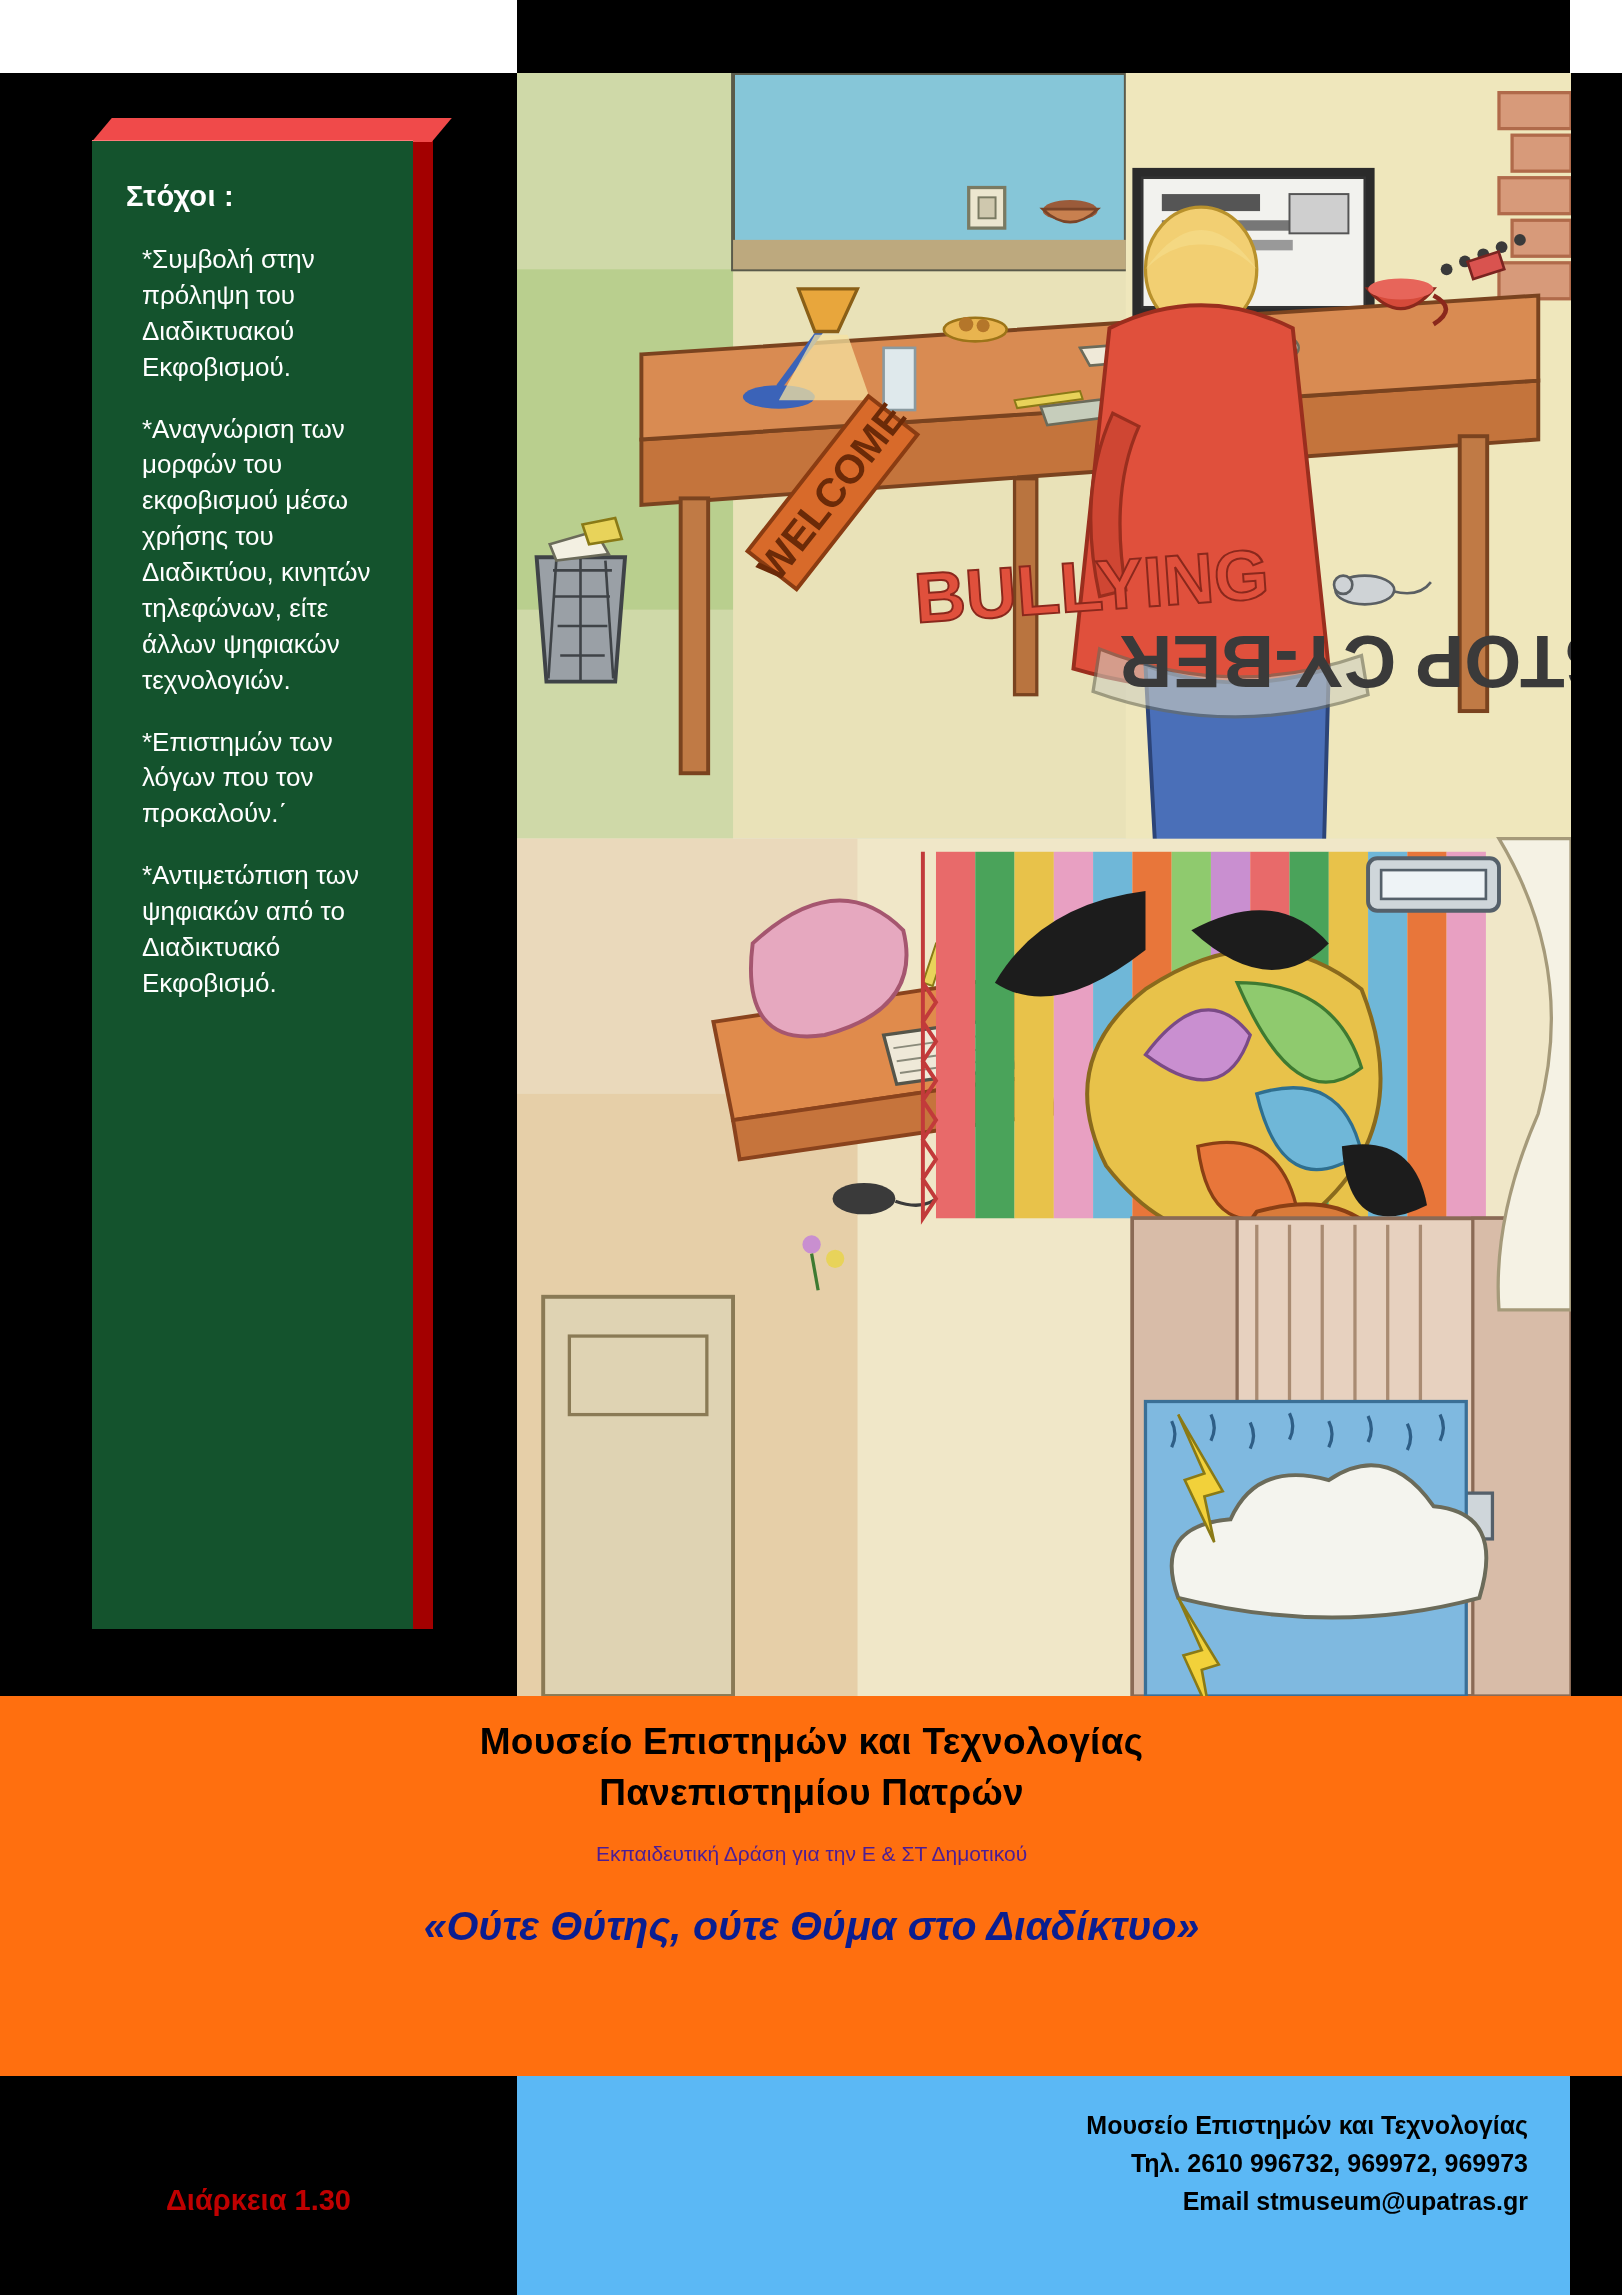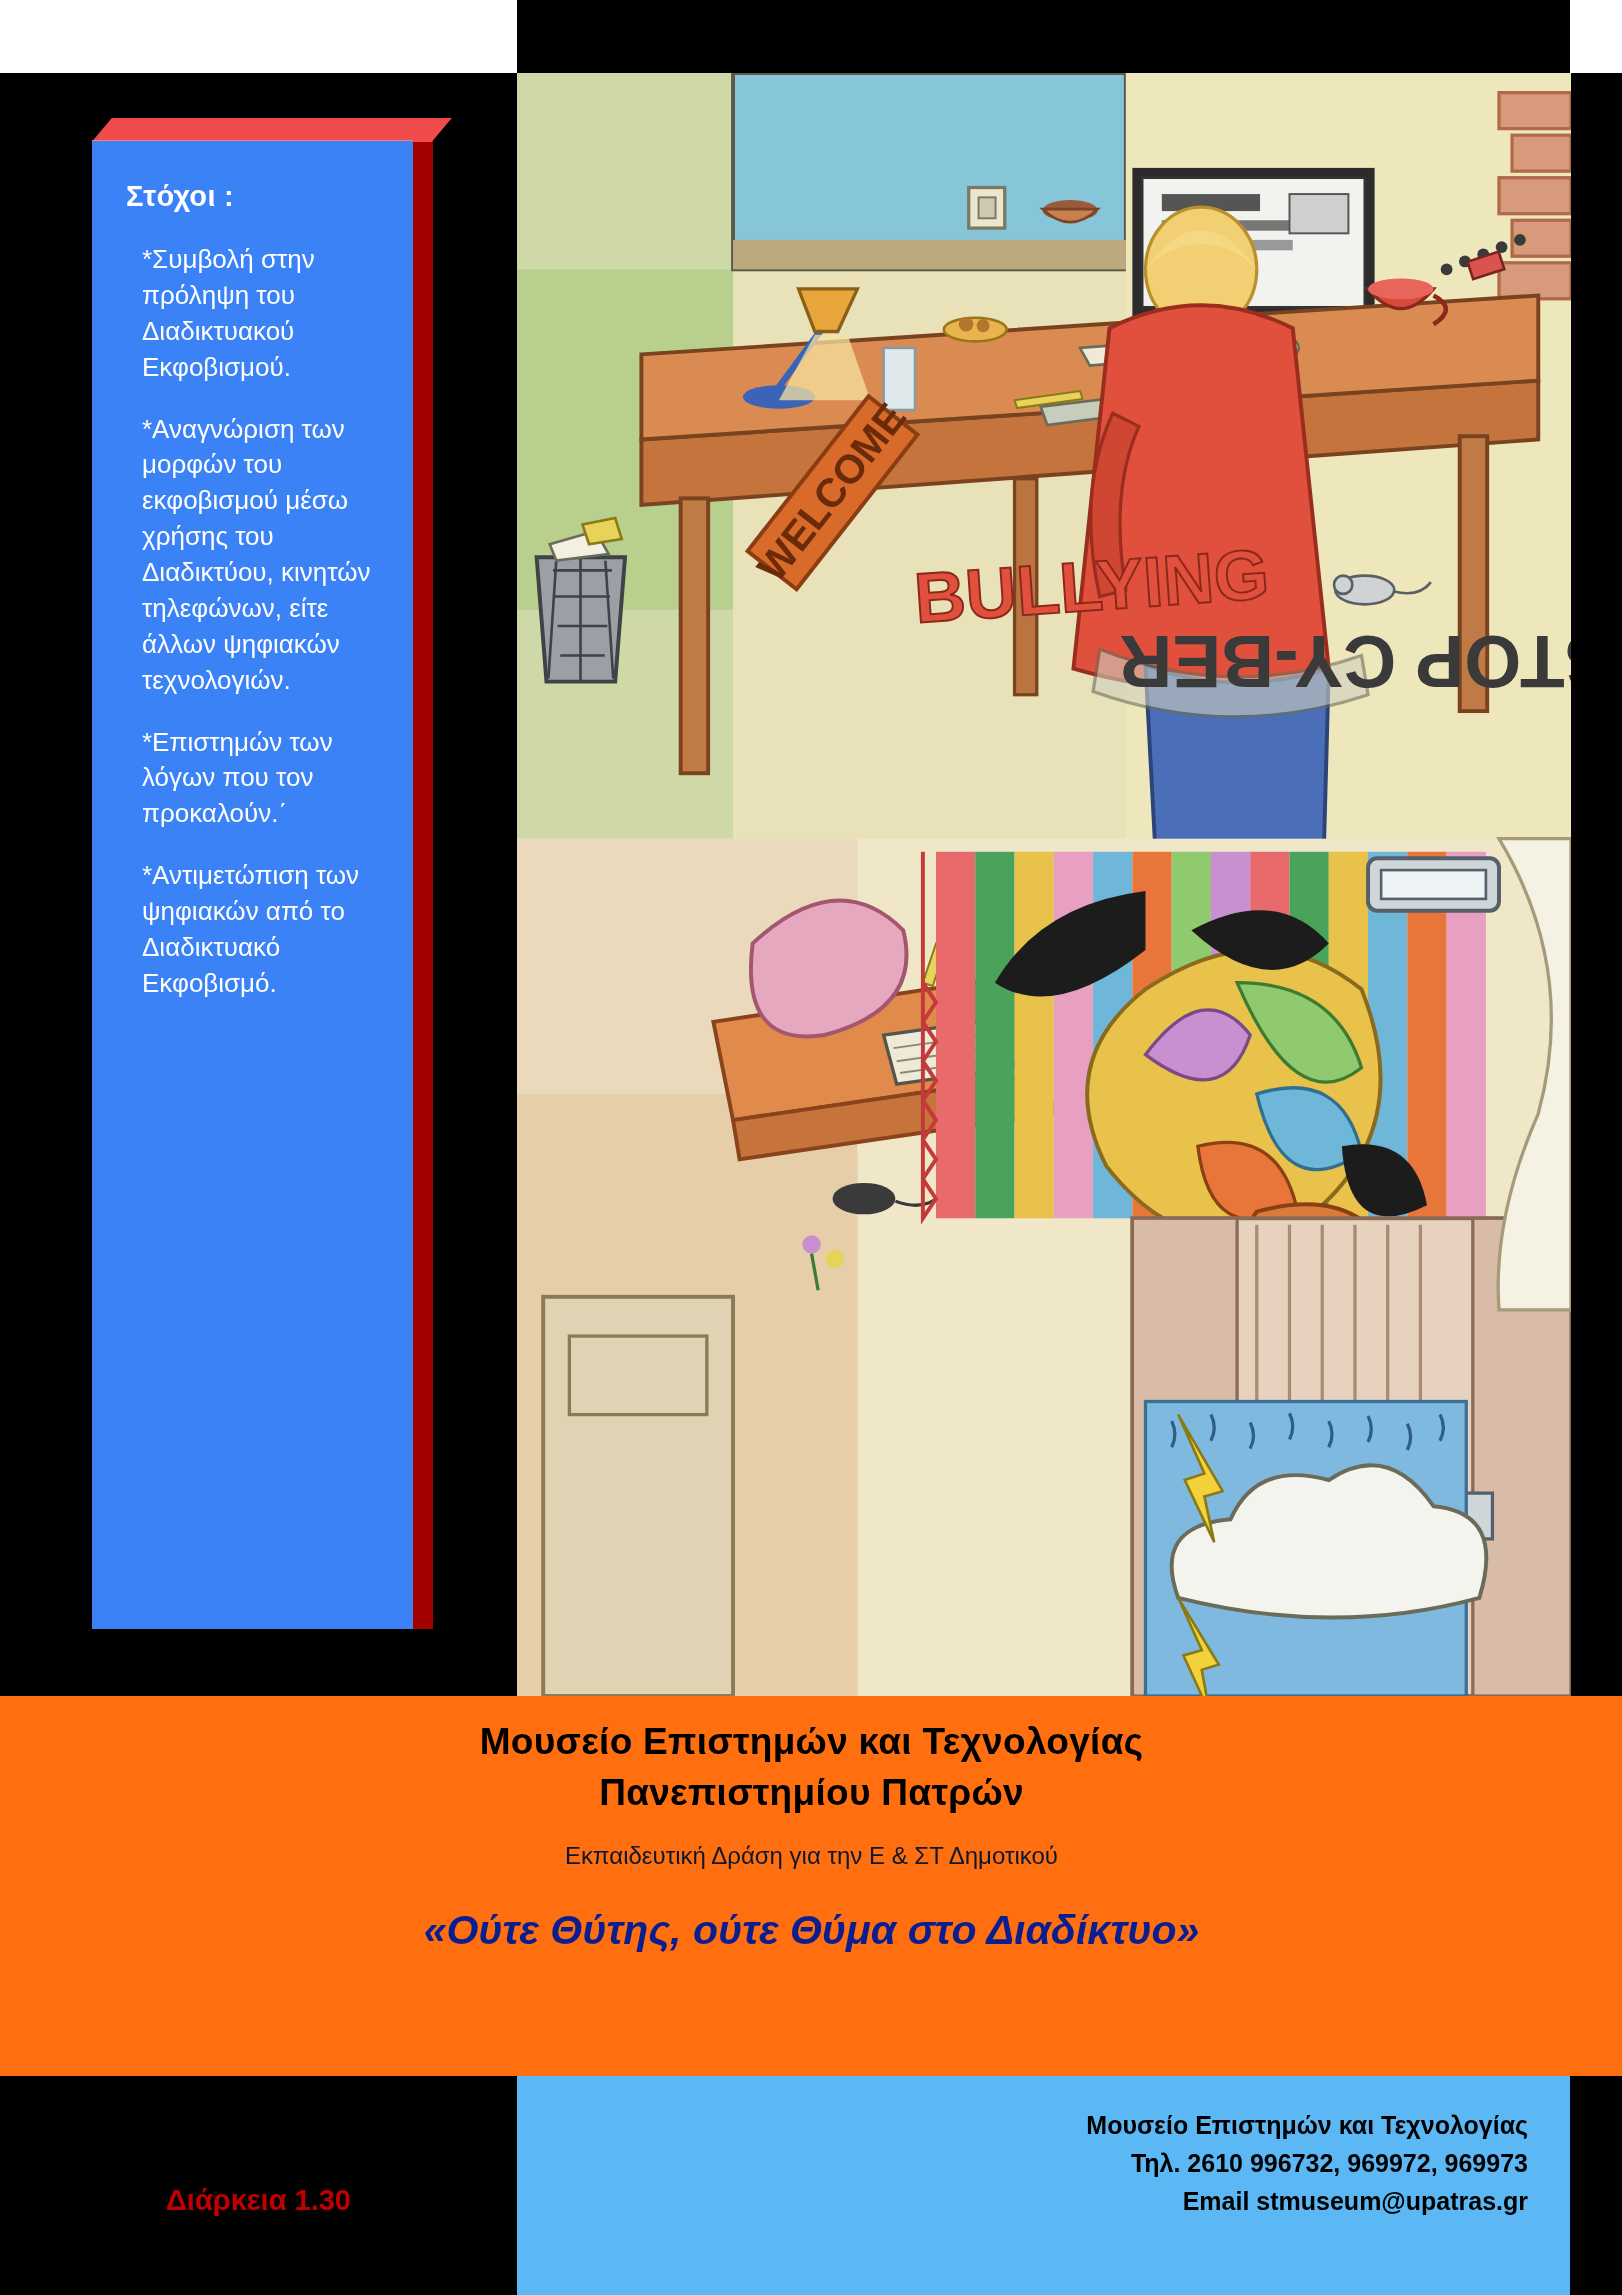--- a/index.html
+++ b/index.html
@@ -47,21 +47,21 @@
     width: 340px; height: 23.6px;
     background: #f04a4a;
     transform: skewX(-40deg);
     transform-origin: bottom left;
   }
   .plaque-face {
     position: absolute;
     left: 0; top: 22px;
     width: 321px;
     height: 1489px;
-    background: #3b82f6;
+    background: #14532d;
     border-top: 1.3px solid #ff7a7a;
     padding: 39px 31px 26px 34px;
   }
   .plaque-title {
     color: #ffffff;
     font-size: 29px;
     font-weight: bold;
     margin: 0 0 29px 0;
     letter-spacing: 0.3px;
   }
@@ -96,22 +96,22 @@
     padding-top: 15.7px;
   }
   .ob-title1, .ob-title2 {
     color: #000000;
     font-weight: bold;
     font-size: 37px;
     margin: 9.2px 0 0 0;
     letter-spacing: 0.3px;
   }
   .ob-sub {
-    color: #0f172a;
-    font-size: 24px;
+    color: #4c1d95;
+    font-size: 21px;
     margin: 27.5px 0 0 0;
   }
   .ob-slogan {
     color: #0b1e8f;
     font-weight: bold;
     font-style: italic;
     font-size: 41px;
     margin: 37px 0 16px 0;
   }
 

